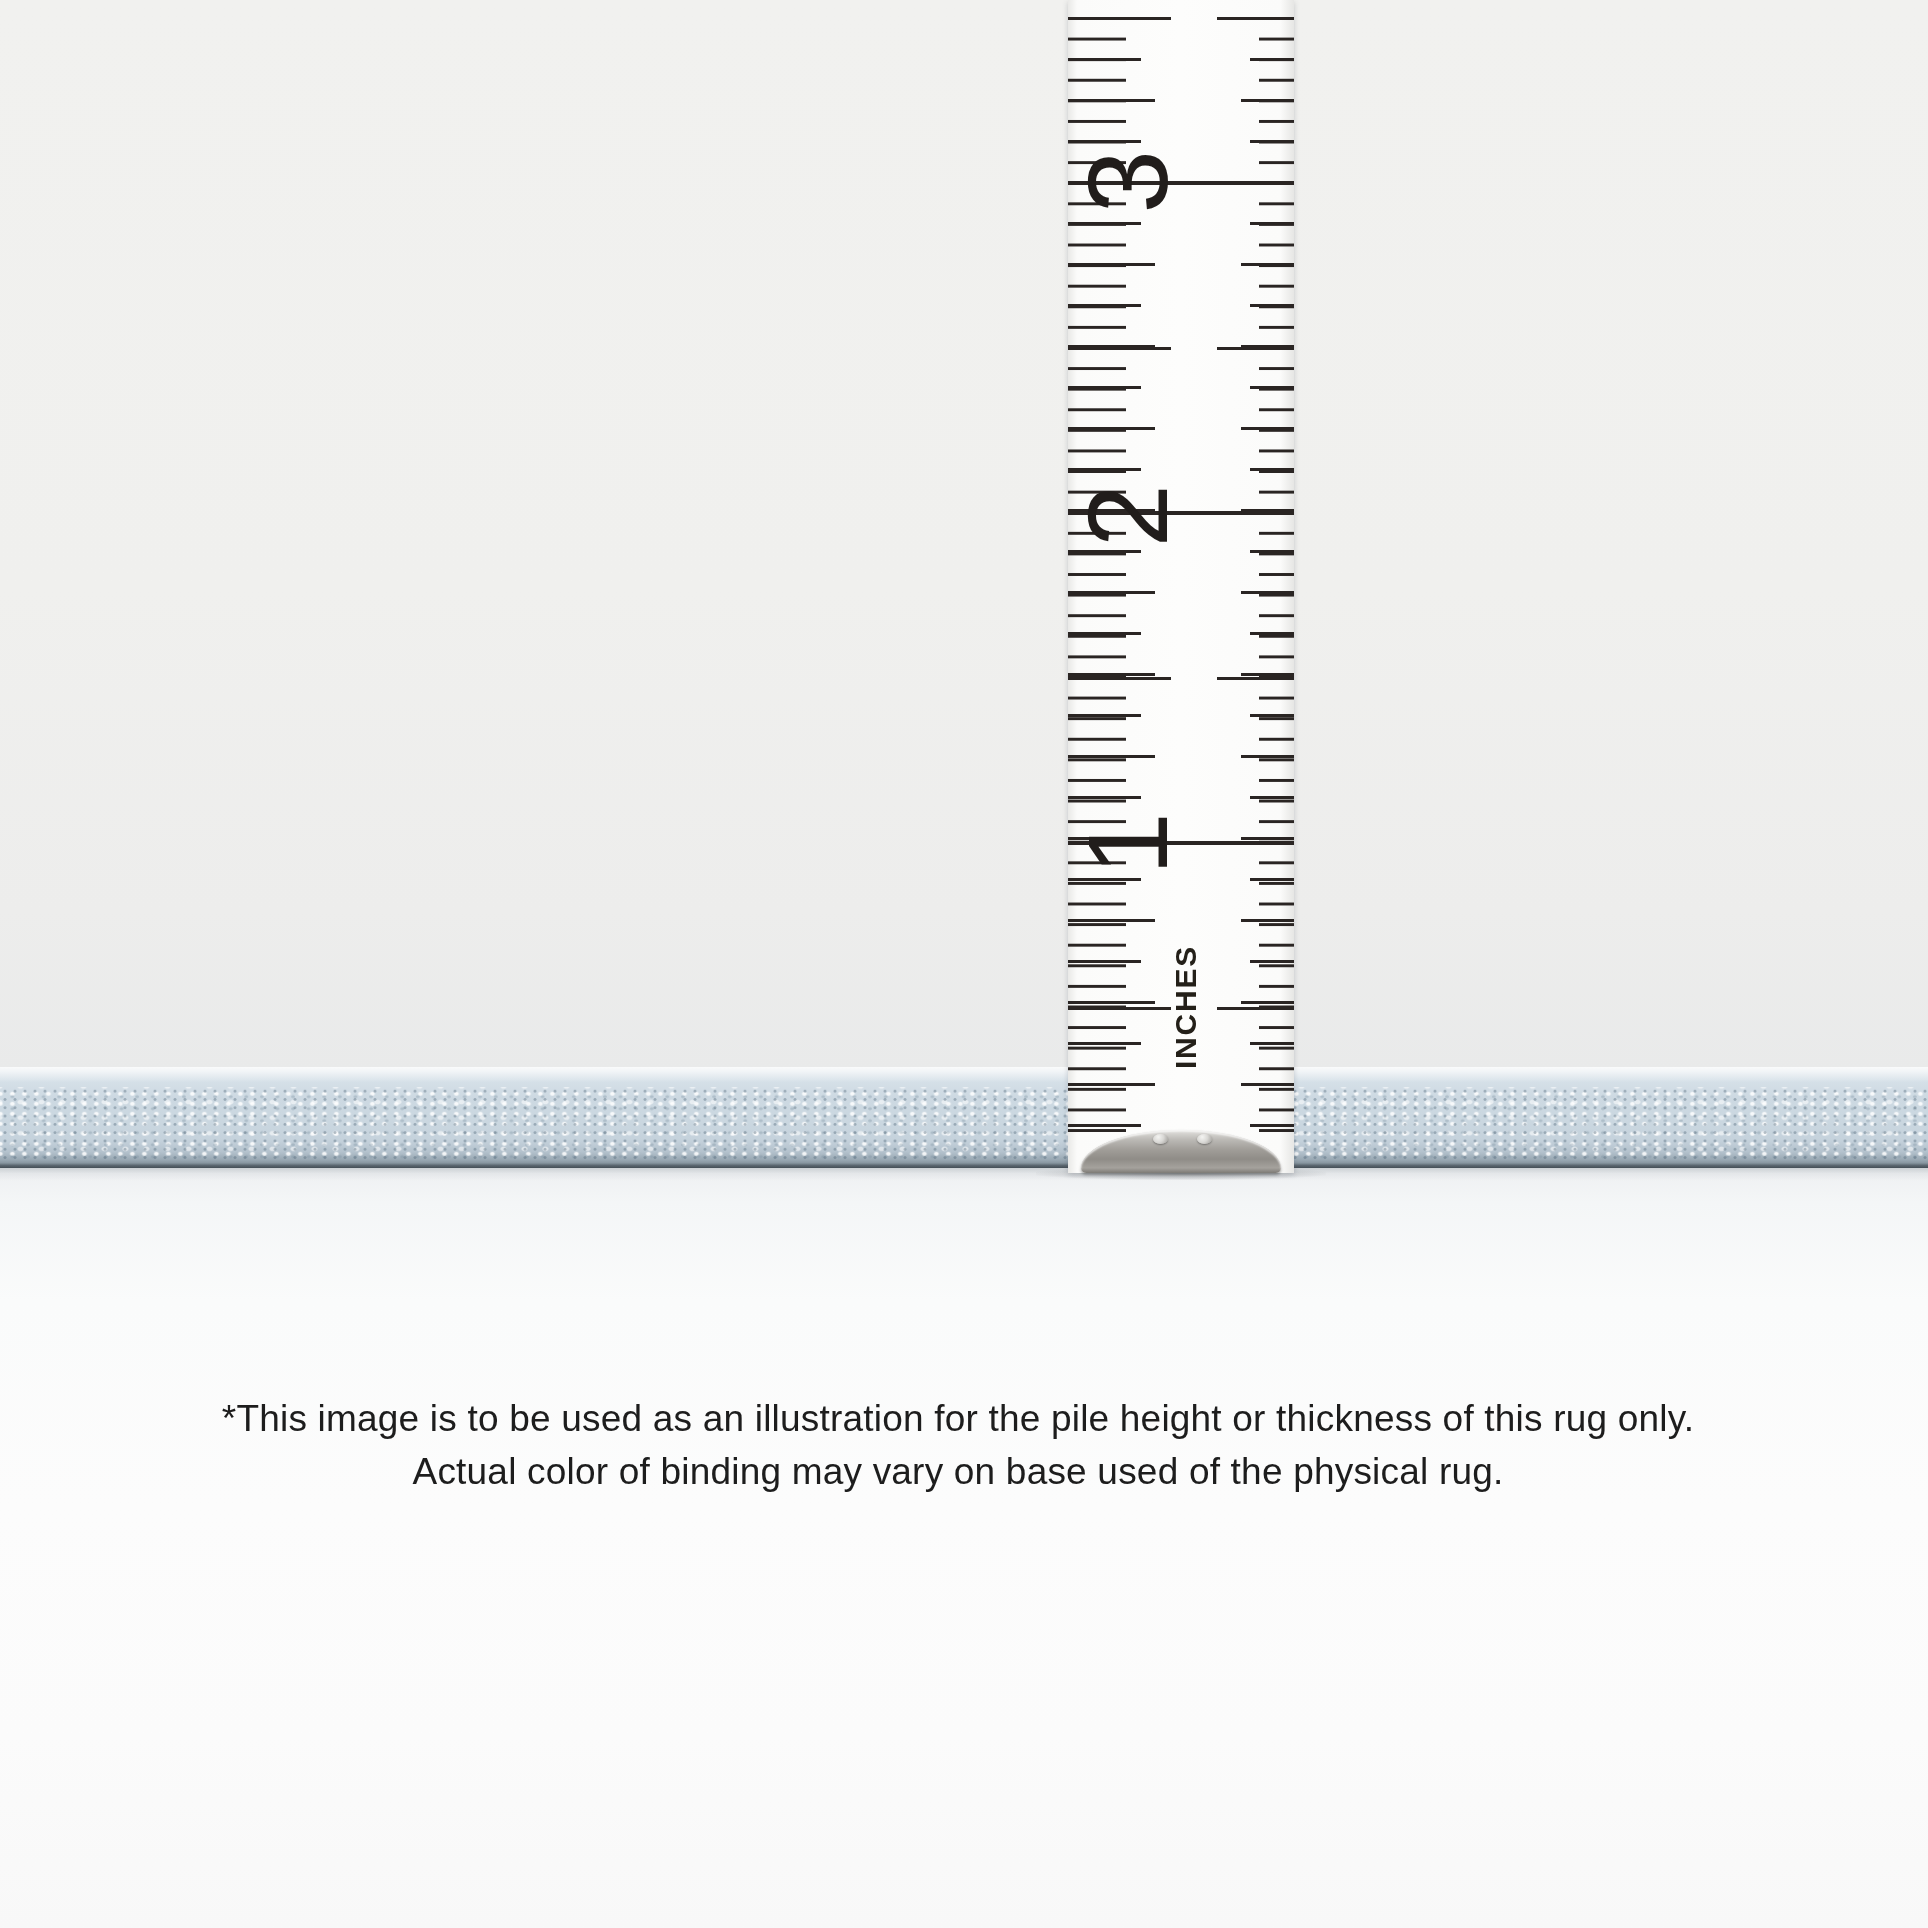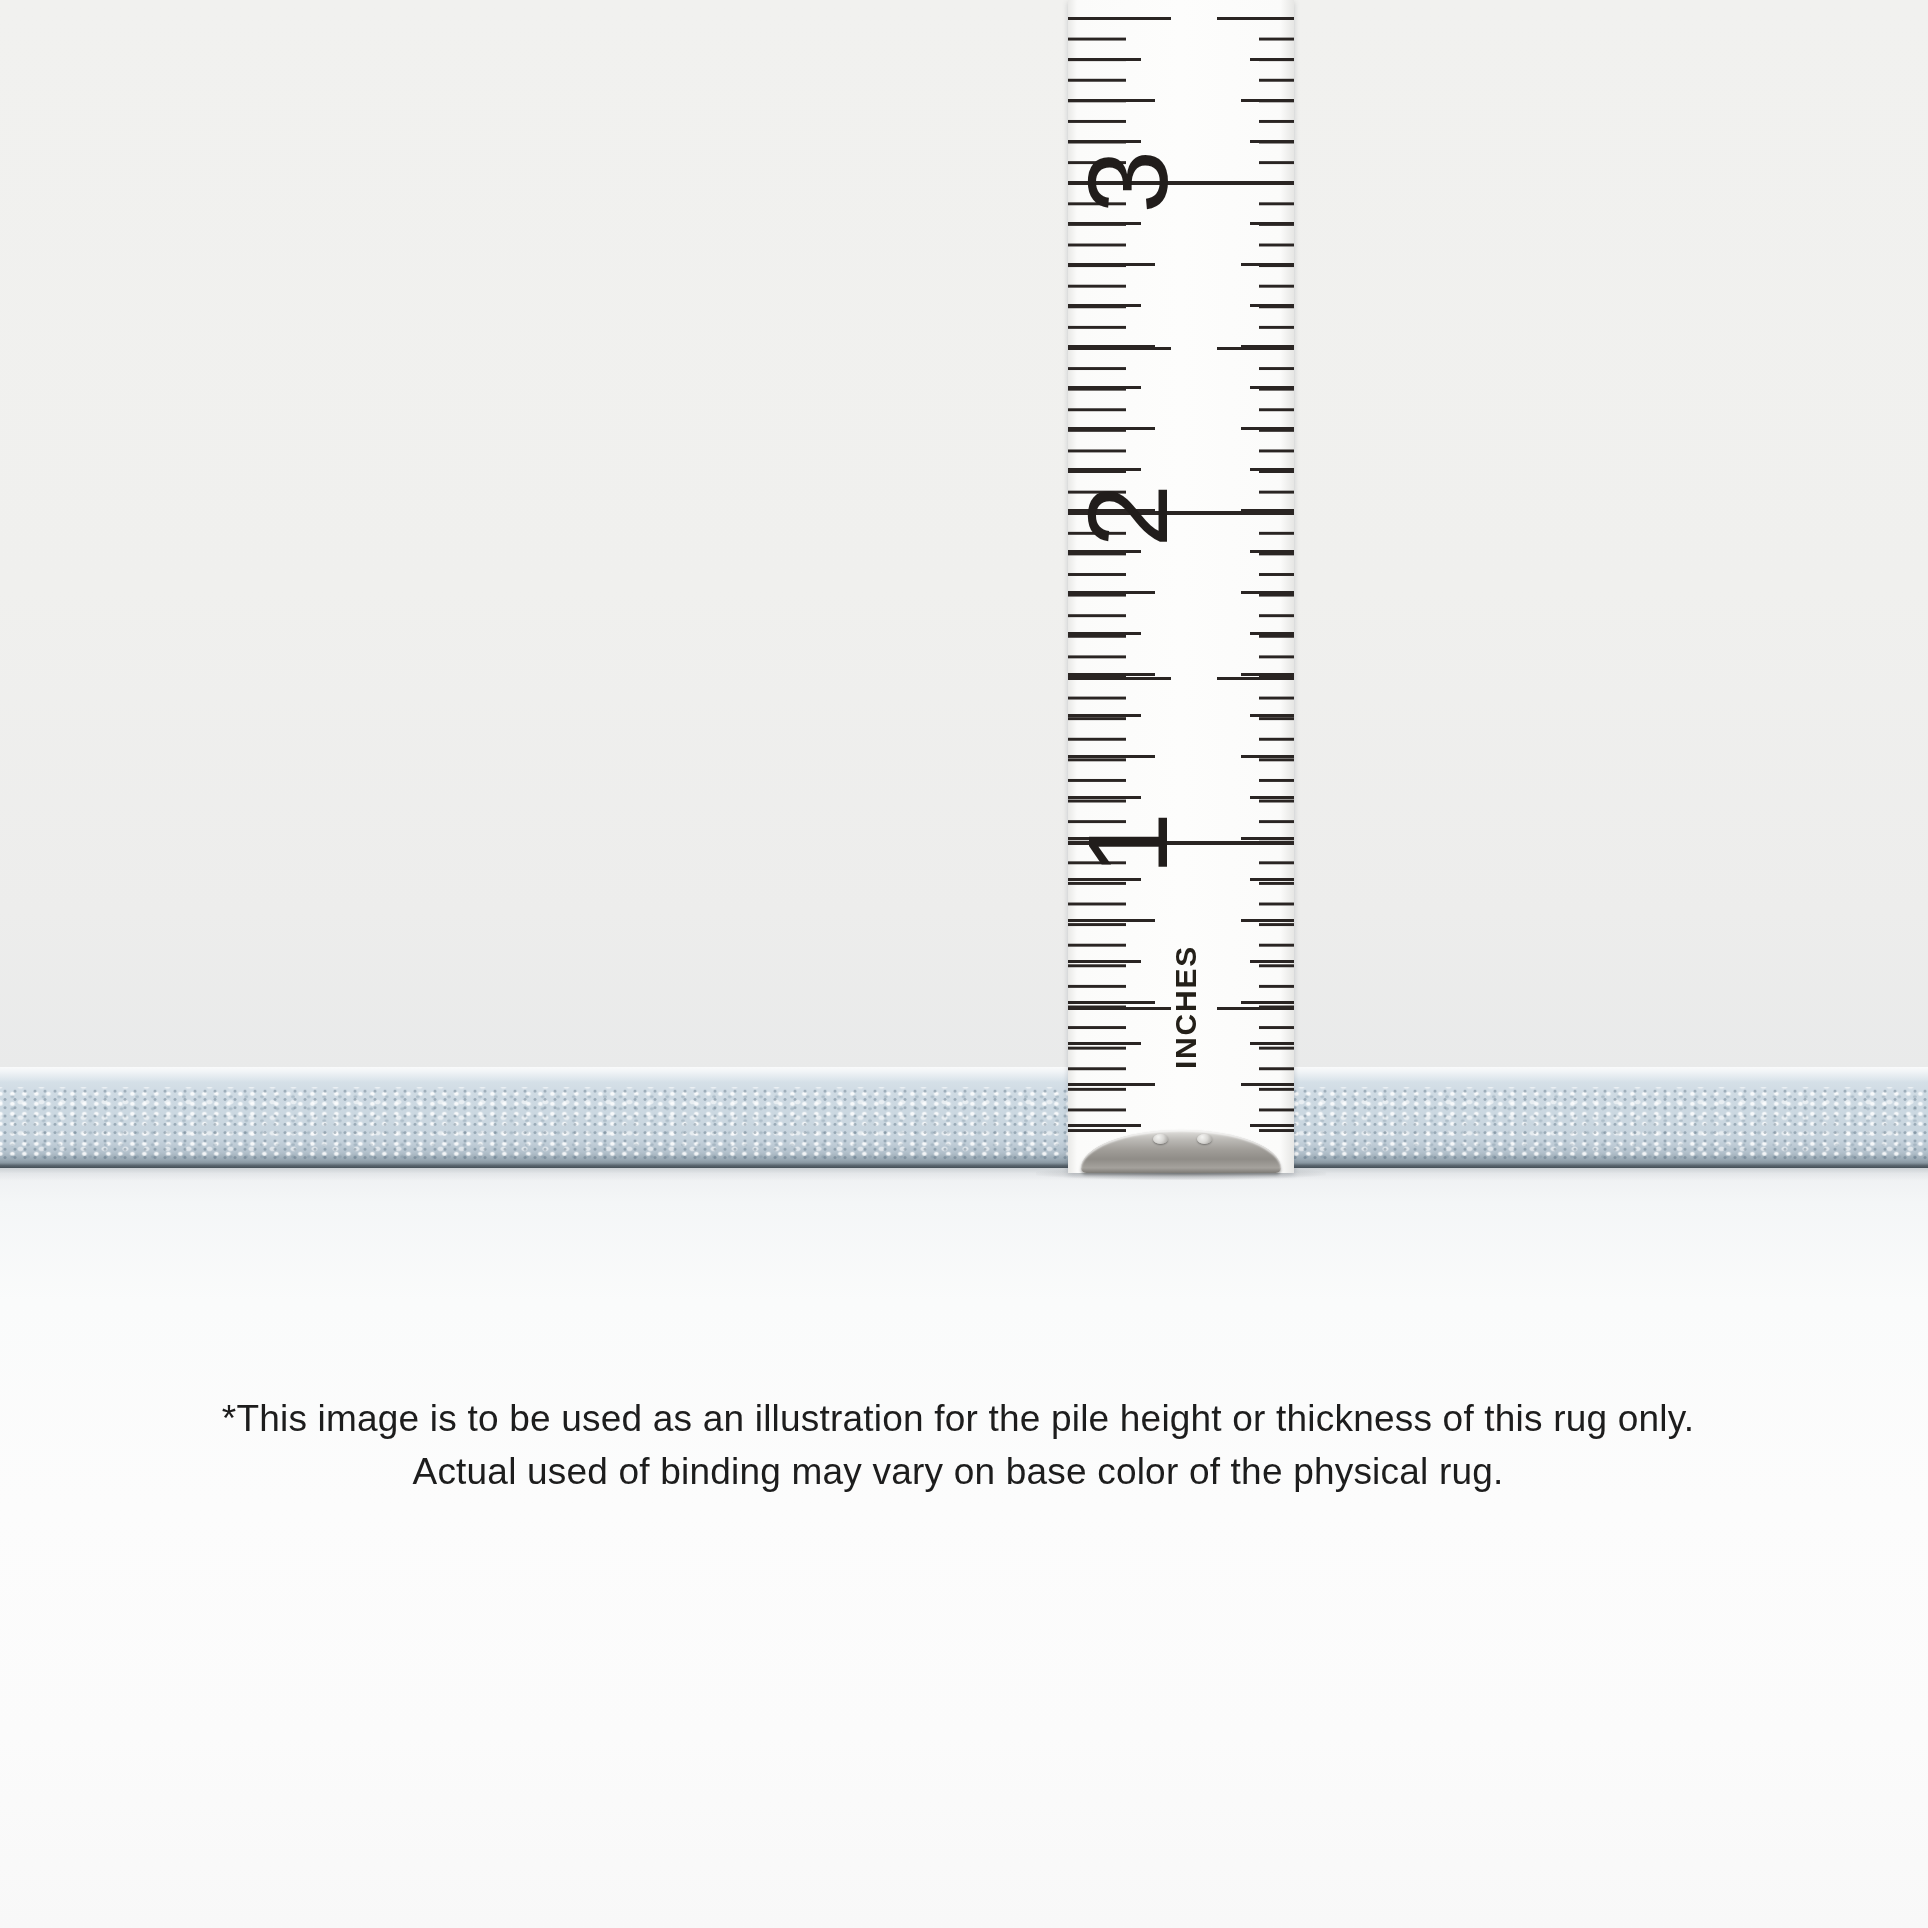--- a/index.html
+++ b/index.html
@@ -156,17 +156,17 @@
     </div>
 
     <div class="end-cap">
       <div class="rivet left"></div>
       <div class="rivet right"></div>
     </div>
   </div>
 
   <div class="disclaimer">
     <div>*This image is to be used as an illustration for the pile height or thickness of this rug only.</div>
-    <div>Actual used of binding may vary on base color of the physical rug.</div>
+    <div>Actual color of binding may vary on base used of the physical rug.</div>
   </div>
 
 </div>
 
 
 </body></html>

